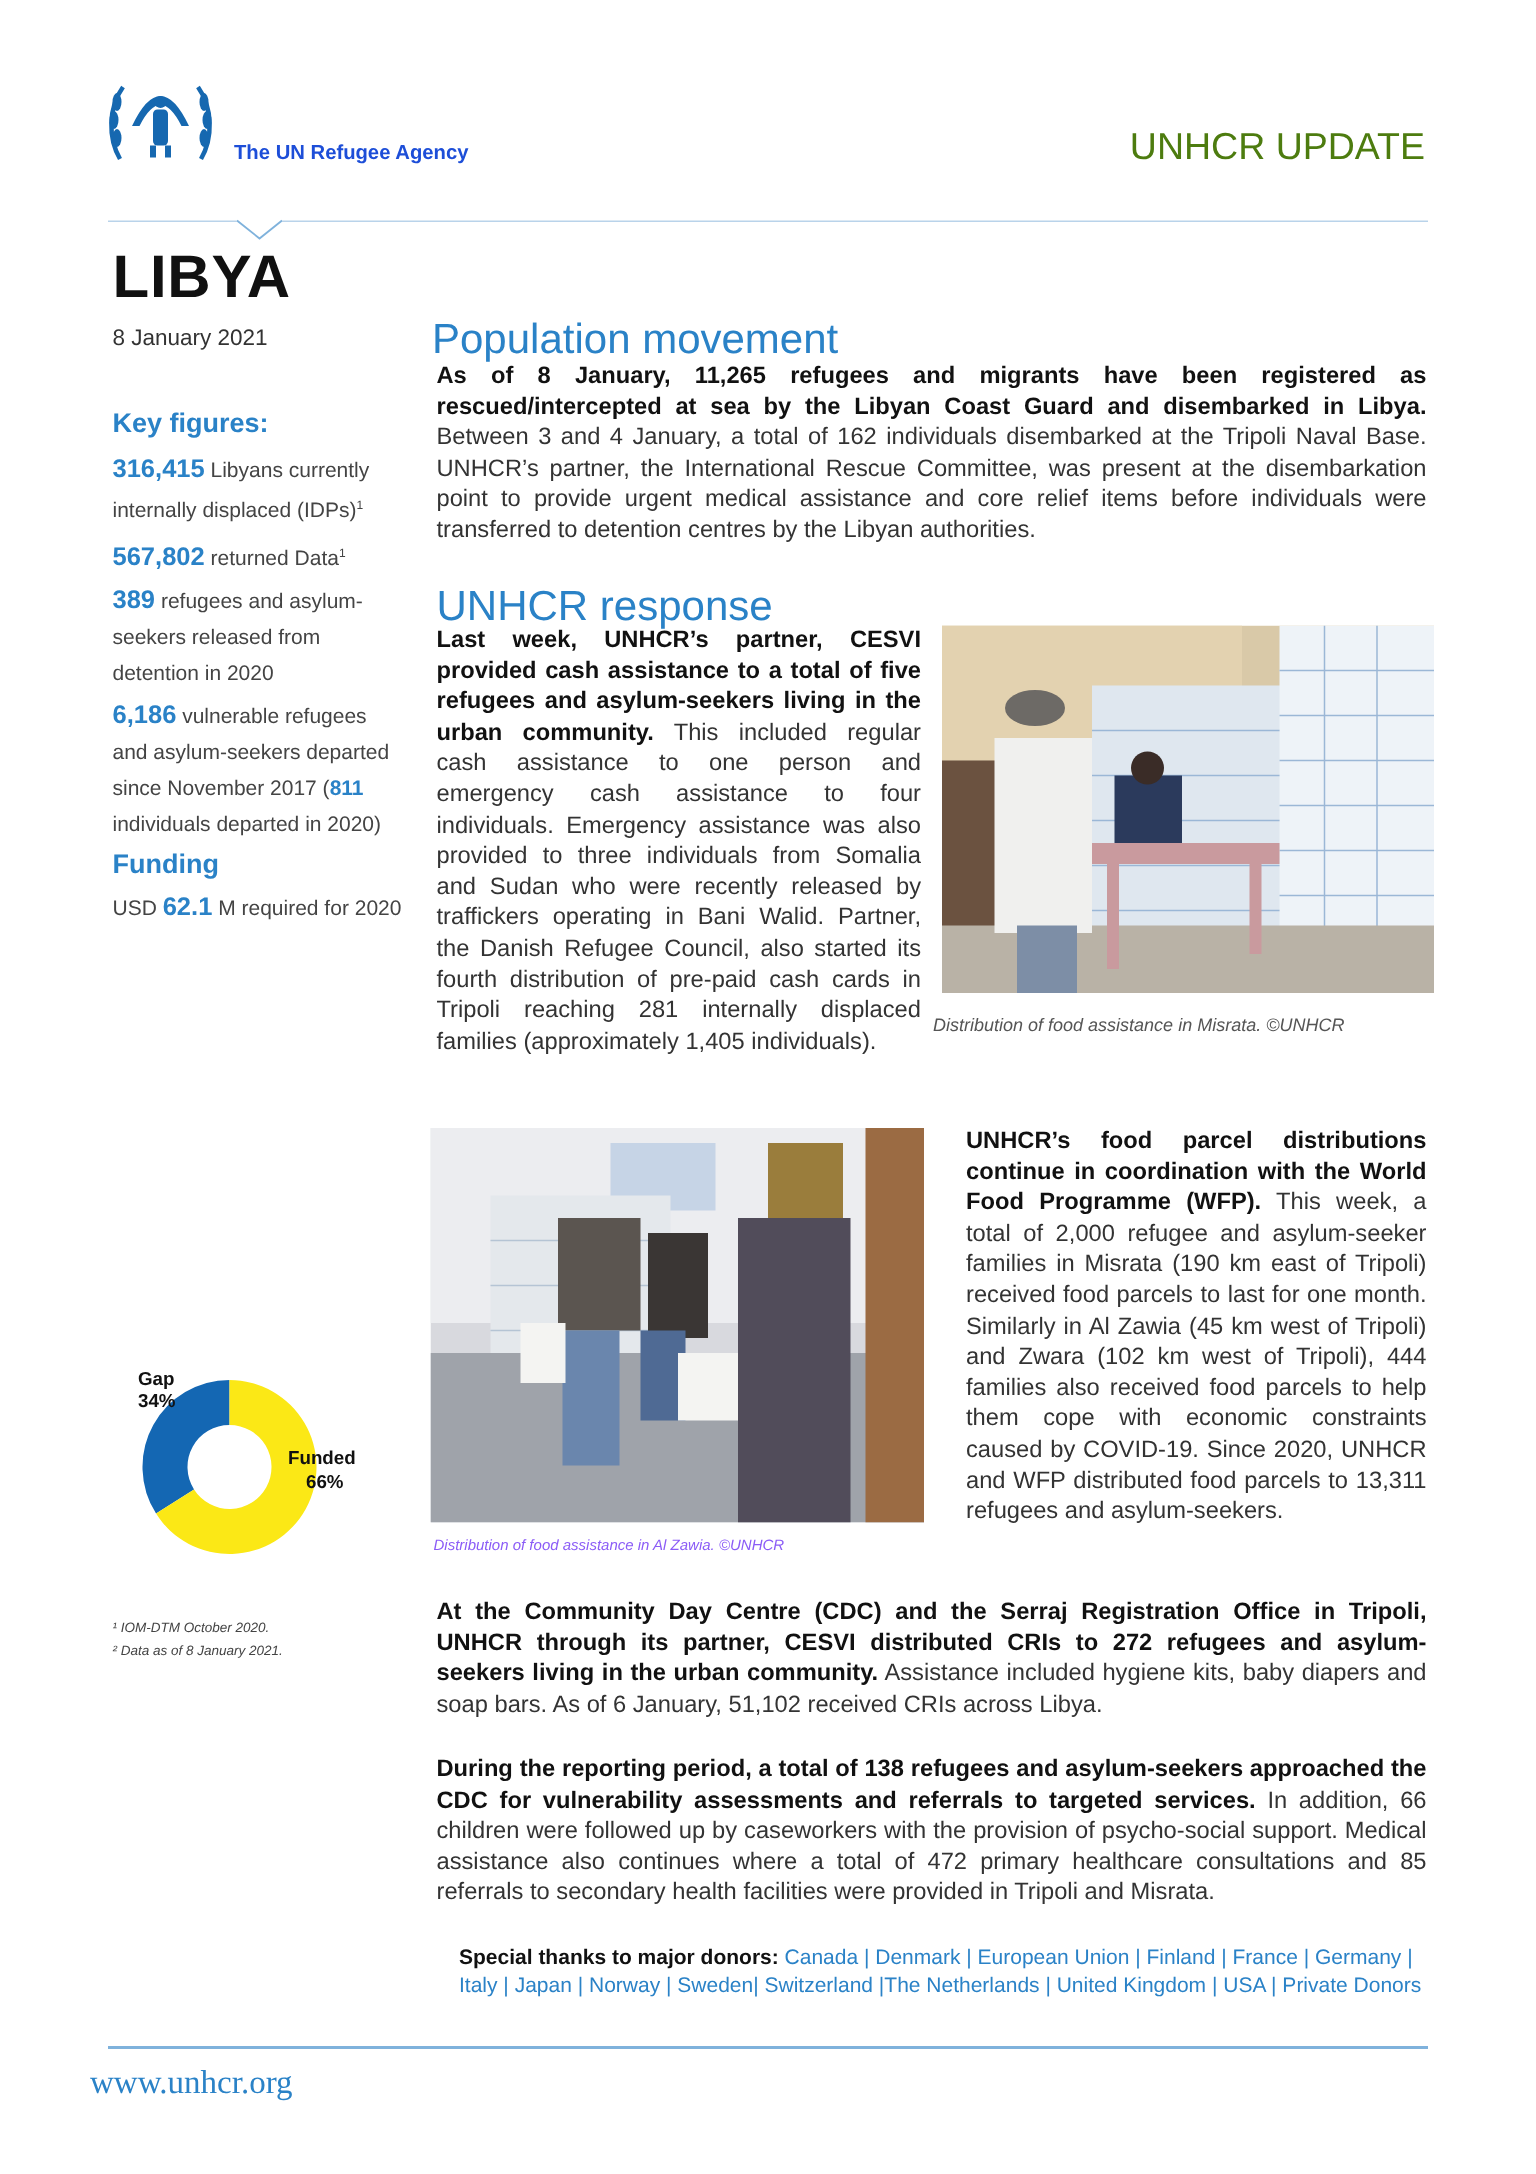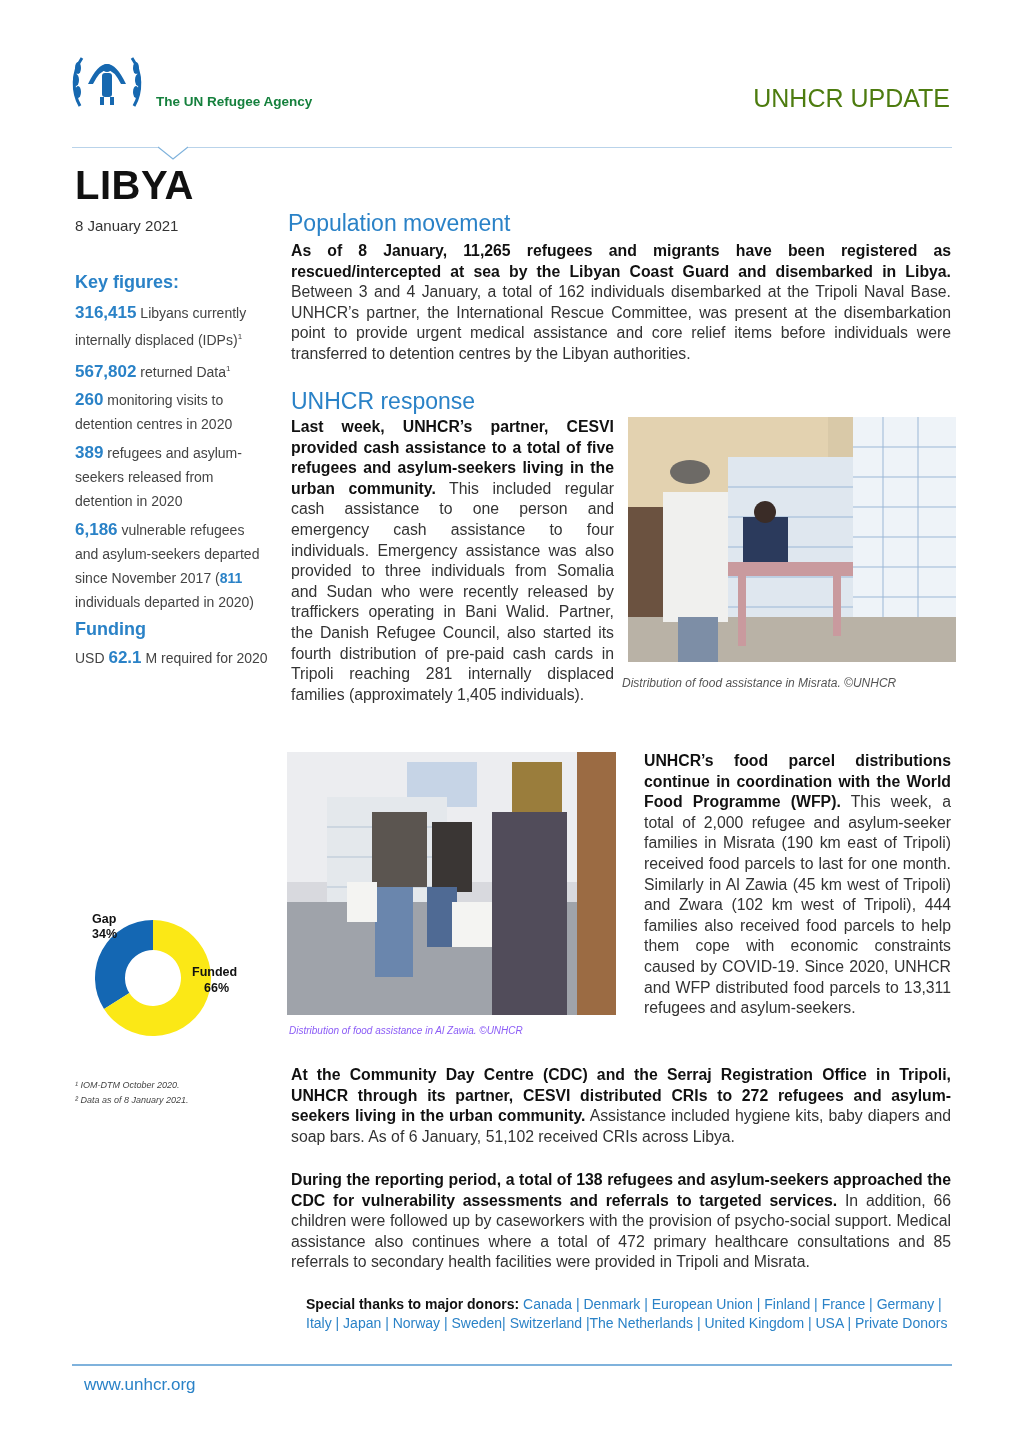--- a/index.html
+++ b/index.html
@@ -2,54 +2,54 @@
 <html><head>
 <meta charset="utf-8">
 <style>
   html,body{margin:0;padding:0;background:#fff;}
   body{width:1024px;height:1449px;position:relative;overflow:hidden;font-family:"Liberation Sans",sans-serif;color:#222;}
   .abs{position:absolute;}
   
   #logo{left:70px;top:48px;width:270px;height:68px;}
   #logo-emblem{left:0;top:0;width:74px;height:64px;}
   #logo-word{left:86px;top:0;font-size:44px;font-weight:bold;color:#1668b0;letter-spacing:1px;line-height:48px;}
-  #logo-sub{left:86px;top:46px;font-size:13.5px;font-weight:bold;color:#15803d;}
+  #logo-sub{left:86px;top:46px;font-size:13.5px;font-weight:bold;color:#1d4ed8;}
   #update{right:74px;top:84px;font-size:25px;color:#4d7c0f;}
   #hr-top{left:72px;top:147px;width:880px;height:1px;background:#b9d3ea;}
   #chev{left:158px;top:144px;width:30px;height:16px;}
   #country{left:75px;top:163px;font-size:40px;font-weight:bold;color:#111;letter-spacing:0.5px;}
   #date{left:75px;top:217px;font-size:15px;color:#333;}
   
   #side{left:75px;top:272px;width:195px;}
   .kf-title{font-size:18px;font-weight:bold;color:#2a82c7;margin:0 0 8px 0;}
   .kf{font-size:14px;line-height:24px;color:#444;margin-bottom:5px;}
   .kf .num{font-size:17px;font-weight:bold;color:#2a82c7;}
   .kf sup{font-size:8px;}
   #fund-title{font-size:18px;font-weight:bold;color:#2a82c7;margin:4px 0 6px 0;}
   #donut{left:88px;top:908px;width:170px;height:140px;}
   #foot1{left:75px;top:1078px;font-size:9px;font-style:italic;color:#444;line-height:15px;}
   
-  .h2{font-size:23px;color:#2a82c7;}
+  .h2{font-size:28px;color:#2a82c7;}
   .p{font-size:15.8px;line-height:20.6px;text-align:justify;color:#333;}
   .p b{color:#111;}
   #h-pop{left:288px;top:210px;}
   #p-pop{left:291px;top:241px;width:660px;}
   #h-resp{left:291px;top:388px;text-align:right;}
   #p-resp{left:291px;top:417px;width:323px;}
   #photo1{left:628px;top:417px;width:328px;height:245px;}
   #cap1{left:622px;top:676px;font-size:12px;font-style:italic;color:#555;}
   #photo2{left:287px;top:752px;width:329px;height:263px;}
   #cap2{left:289px;top:1025px;font-size:10px;font-style:italic;color:#8b5cf6;}
   #p-food{left:644px;top:751px;width:307px;}
   #p-cdc{left:291px;top:1065px;width:660px;}
   #p-cdc2{left:291px;top:1170px;width:660px;}
   #donors{left:306px;top:1295px;width:660px;font-size:14px;line-height:18.5px;color:#2a82c7;}
   #donors b{color:#111;}
   #hr-bot{left:72px;top:1364px;width:880px;height:2px;background:#7fb2dc;}
-  #web{left:84px;top:1375px;font-size:17px;color:#2a82c7;}
+  #web{left:60px;top:1375px;font-size:22px;color:#2a82c7;font-family:Liberation Serif, serif;}
   svg text{font-family:"Liberation Sans",sans-serif;}
 </style>
 </head>
 <body>
 
 <div id="logo" class="abs">
   <svg id="logo-emblem" class="abs" viewBox="0 0 74 64">
     <g fill="none" stroke="#1668b0" stroke-width="3">
       <path d="M10 58 C2 44 2 24 12 10"></path>
       <path d="M64 58 C72 44 72 24 62 10"></path>
@@ -76,21 +76,20 @@
   <rect x="0" y="0" width="30" height="4" fill="#fff"></rect>
   <polyline points="0,3 15,15 30,3" fill="none" stroke="#7fb2dc" stroke-width="1.2"></polyline>
 </svg>
 <div id="country" class="abs">LIBYA</div>
 <div id="date" class="abs">8 January 2021</div>
 
 <div id="side" class="abs">
   <div class="kf-title">Key figures:</div>
   <div class="kf"><span class="num">316,415</span><span> Libyans currently internally displaced (IDPs)</span><sup>1</sup></div>
   <div class="kf"><span class="num">567,802</span><span> returned Data</span><sup>1</sup></div>
-  <div class="kf"><span class="num">260</span><span> monitoring visits to detention centres in 2020</span></div>
   <div class="kf"><span class="num">389</span><span> refugees and asylum-seekers released from detention in 2020</span></div>
   <div class="kf"><span class="num">6,186</span><span> vulnerable refugees and asylum-seekers departed since November 2017 (</span><span style="color:#2a82c7;font-weight:bold">811</span><span> individuals departed in 2020)</span></div>
   <div id="fund-title">Funding</div>
   <div class="kf"><span>USD </span><span class="num">62.1</span><span> M required for 2020</span></div>
 </div>
 
 <svg id="donut" class="abs" viewBox="0 0 170 140">
   <g id="donut-slices">
       <path d="M16.02898032088313 101.07795410878181 A58 58 0 0 1 65 12 L65 42 A28 28 0 0 0 41.35881808594358 85.00315025941191 Z" fill="#1467b3"></path>
       <path d="M65 12 A58 58 0 1 1 16.028980320883115 101.07795410878178 L41.35881808594357 85.0031502594119 A28 28 0 1 0 65 42 Z" fill="#fbe816"></path>

